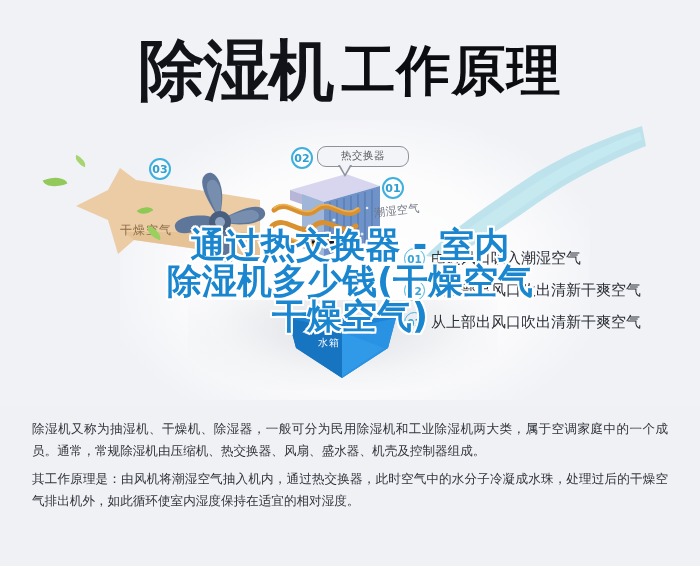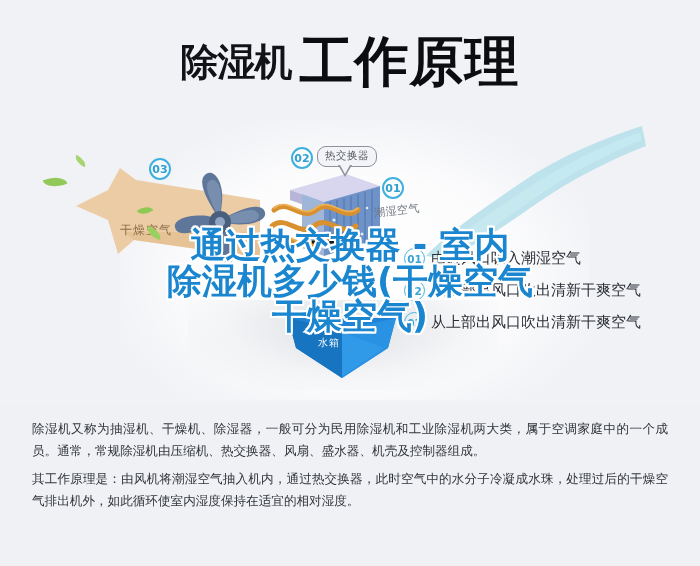--- a/index.html
+++ b/index.html
@@ -41,21 +41,21 @@
   
   .title-wrap {
     position: absolute;
     left: 0; top: 26px;
     width: 700px;
     text-align: center;
     white-space: nowrap;
   }
   .title-a {
     font-family: "DejaVu Sans", sans-serif;
-    font-size: 38px;
+    font-size: 66px;
     font-weight: 700;
     color: #111318;
     letter-spacing: -1px;
     vertical-align: middle;
   }
   .title-b {
     font-family: "DejaVu Sans", sans-serif;
     font-size: 54px;
     font-weight: 700;
     color: #0c0d10;
@@ -133,21 +133,21 @@
     background: rgba(255,255,255,0.55);
   }
   .badge.b03d { left: 149px; top: 158px; }
   .badge.b02d { left: 291px; top: 147px; }
   .badge.b01d { left: 382px; top: 177px; }
 
   
   .callout {
     position: absolute;
     left: 317px; top: 146px;
-    padding: 2px 7px 3px;
+    padding: 2px 23px 3px;
     border: 1.5px solid #8d929c;
     border-radius: 9px;
     background: #f3f4f7;
     font-size: 10.5px;
     color: #55595f;
     font-family: "DejaVu Sans", sans-serif;
     white-space: nowrap;
     letter-spacing: .5px;
   }
   .callout-tail {

